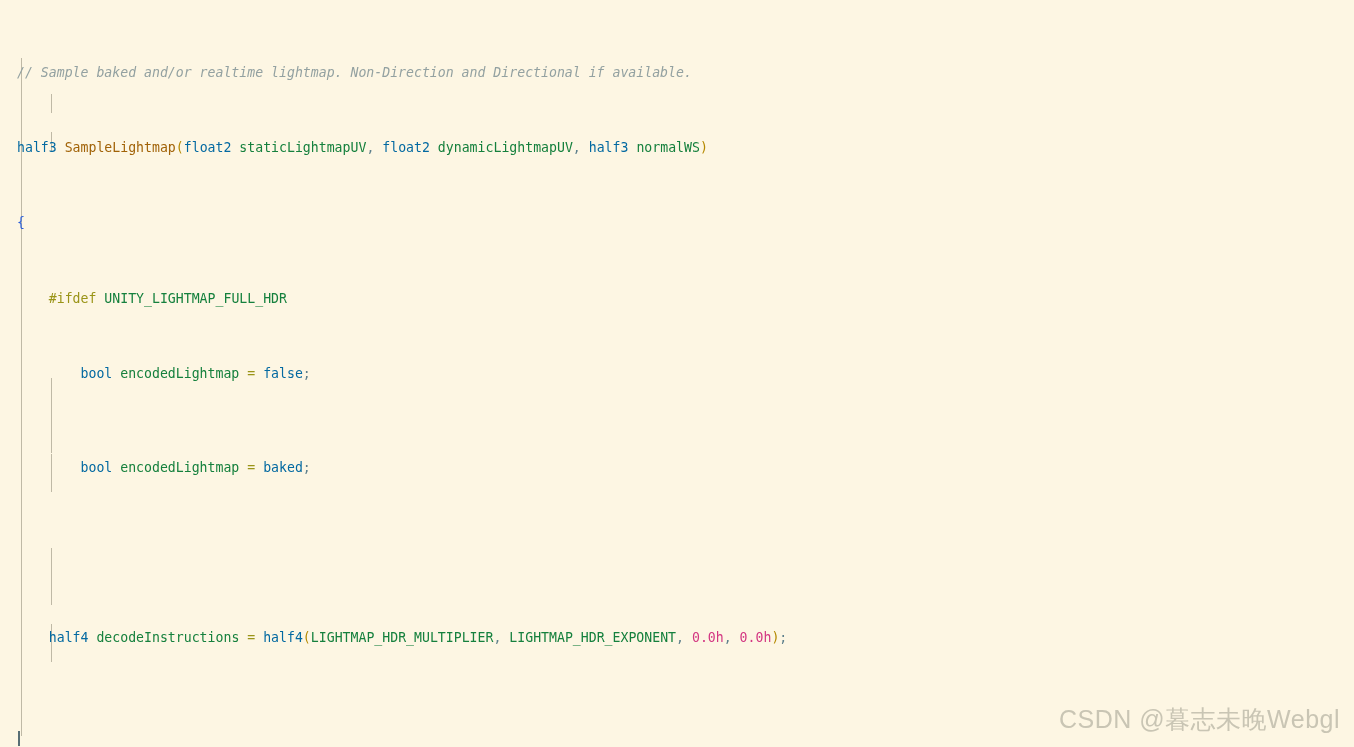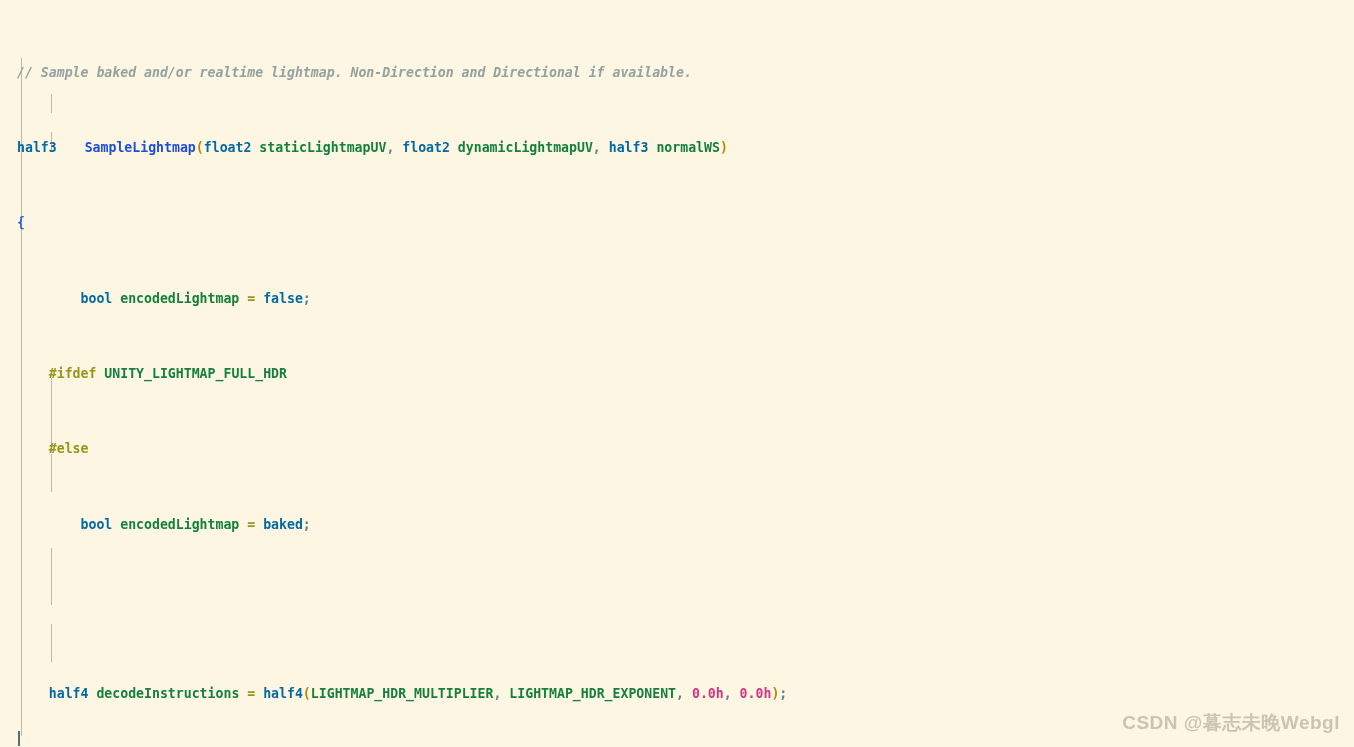--- a/index.html
+++ b/index.html
@@ -15,21 +15,20 @@
   }
 
   #editor {
     position: relative;
     width: 1354px;
     height: 747px;
     background: #fdf6e3;
     box-sizing: border-box;
     padding-top: 7px;
     overflow: hidden;
-    font-weight: bold;
   }
 
   .code-area {
     position: relative;
     font-size: 13.2px;
     line-height: 18.85px;
     white-space: pre;
     letter-spacing: 0px;
   }
 
@@ -53,34 +52,34 @@
     position: absolute;
     width: 2px;
     background: #586e75;
     z-index: 5;
   }
 
   
   .cmt   { color: #93a1a1; font-style: italic; }
   .kw    { color: #0369a1; }        
   .pre   { color: #9a9417; }        
-  .fn    { color: #1d4ed8; margin-left: 20px; }        
+  .fn    { color: #a16207; }        
   .id    { color: #15803d; }        
   .num   { color: #d33682; }        
   .punc  { color: #b58900; }        
   .op    { color: #9a9417; }        
   .sep   { color: #5d7f8c; }        
   .brace { color: #2b5fd9; }        
 
   .watermark {
     position: absolute;
     right: 14px;
     bottom: 11px;
     font-family: "Liberation Sans", "DejaVu Sans", sans-serif;
-    font-size: 19px;
+    font-size: 25px;
     color: #c9c5b4;
     letter-spacing: 0.5px;
     z-index: 10;
     user-select: none;
   }
 </style>
 </head>
 <body>
 
 <div id="editor">
@@ -96,25 +95,24 @@
   <div class="caret" style="left:18px; top:731px; height:15px;"></div>
 
   <div class="code-area">
 
     <div class="line"><span class="cmt">// Sample baked and/or realtime lightmap. Non-Direction and Directional if available.</span></div>
 
     <div class="line"><span class="kw">half3</span><span class="id"> </span><span class="fn">SampleLightmap</span><span class="punc">(</span><span class="kw">float2</span><span class="id"> staticLightmapUV</span><span class="sep">, </span><span class="kw">float2</span><span class="id"> dynamicLightmapUV</span><span class="sep">, </span><span class="kw">half3</span><span class="id"> normalWS</span><span class="punc">)</span></div>
 
     <div class="line"><span class="brace">{</span></div>
 
+    <div class="line"><span class="pre">    #ifdef</span><span class="id"> UNITY_LIGHTMAP_FULL_HDR</span></div>
+
     <div class="line"><span class="kw">        bool</span><span class="id"> encodedLightmap </span><span class="op">=</span><span class="kw"> false</span><span class="sep">;</span></div>
 
-    <div class="line"><span class="pre">    #ifdef</span><span class="id"> UNITY_LIGHTMAP_FULL_HDR</span></div>
-
-    <div class="line"><span class="pre">    #else</span></div>
 
     <div class="line"><span class="kw">        bool</span><span class="id"> encodedLightmap </span><span class="op">=</span><span class="kw"> baked</span><span class="sep">;</span></div>
 
 
     <div class="line"> </div>
 
     <div class="line"><span class="kw">    half4</span><span class="id"> decodeInstructions </span><span class="op">=</span><span class="kw"> half4</span><span class="punc">(</span><span class="id">LIGHTMAP_HDR_MULTIPLIER</span><span class="sep">, </span><span class="id">LIGHTMAP_HDR_EXPONENT</span><span class="sep">, </span><span class="num">0.0h</span><span class="sep">, </span><span class="num">0.0h</span><span class="punc">)</span><span class="sep">;</span></div>
 
     
 

